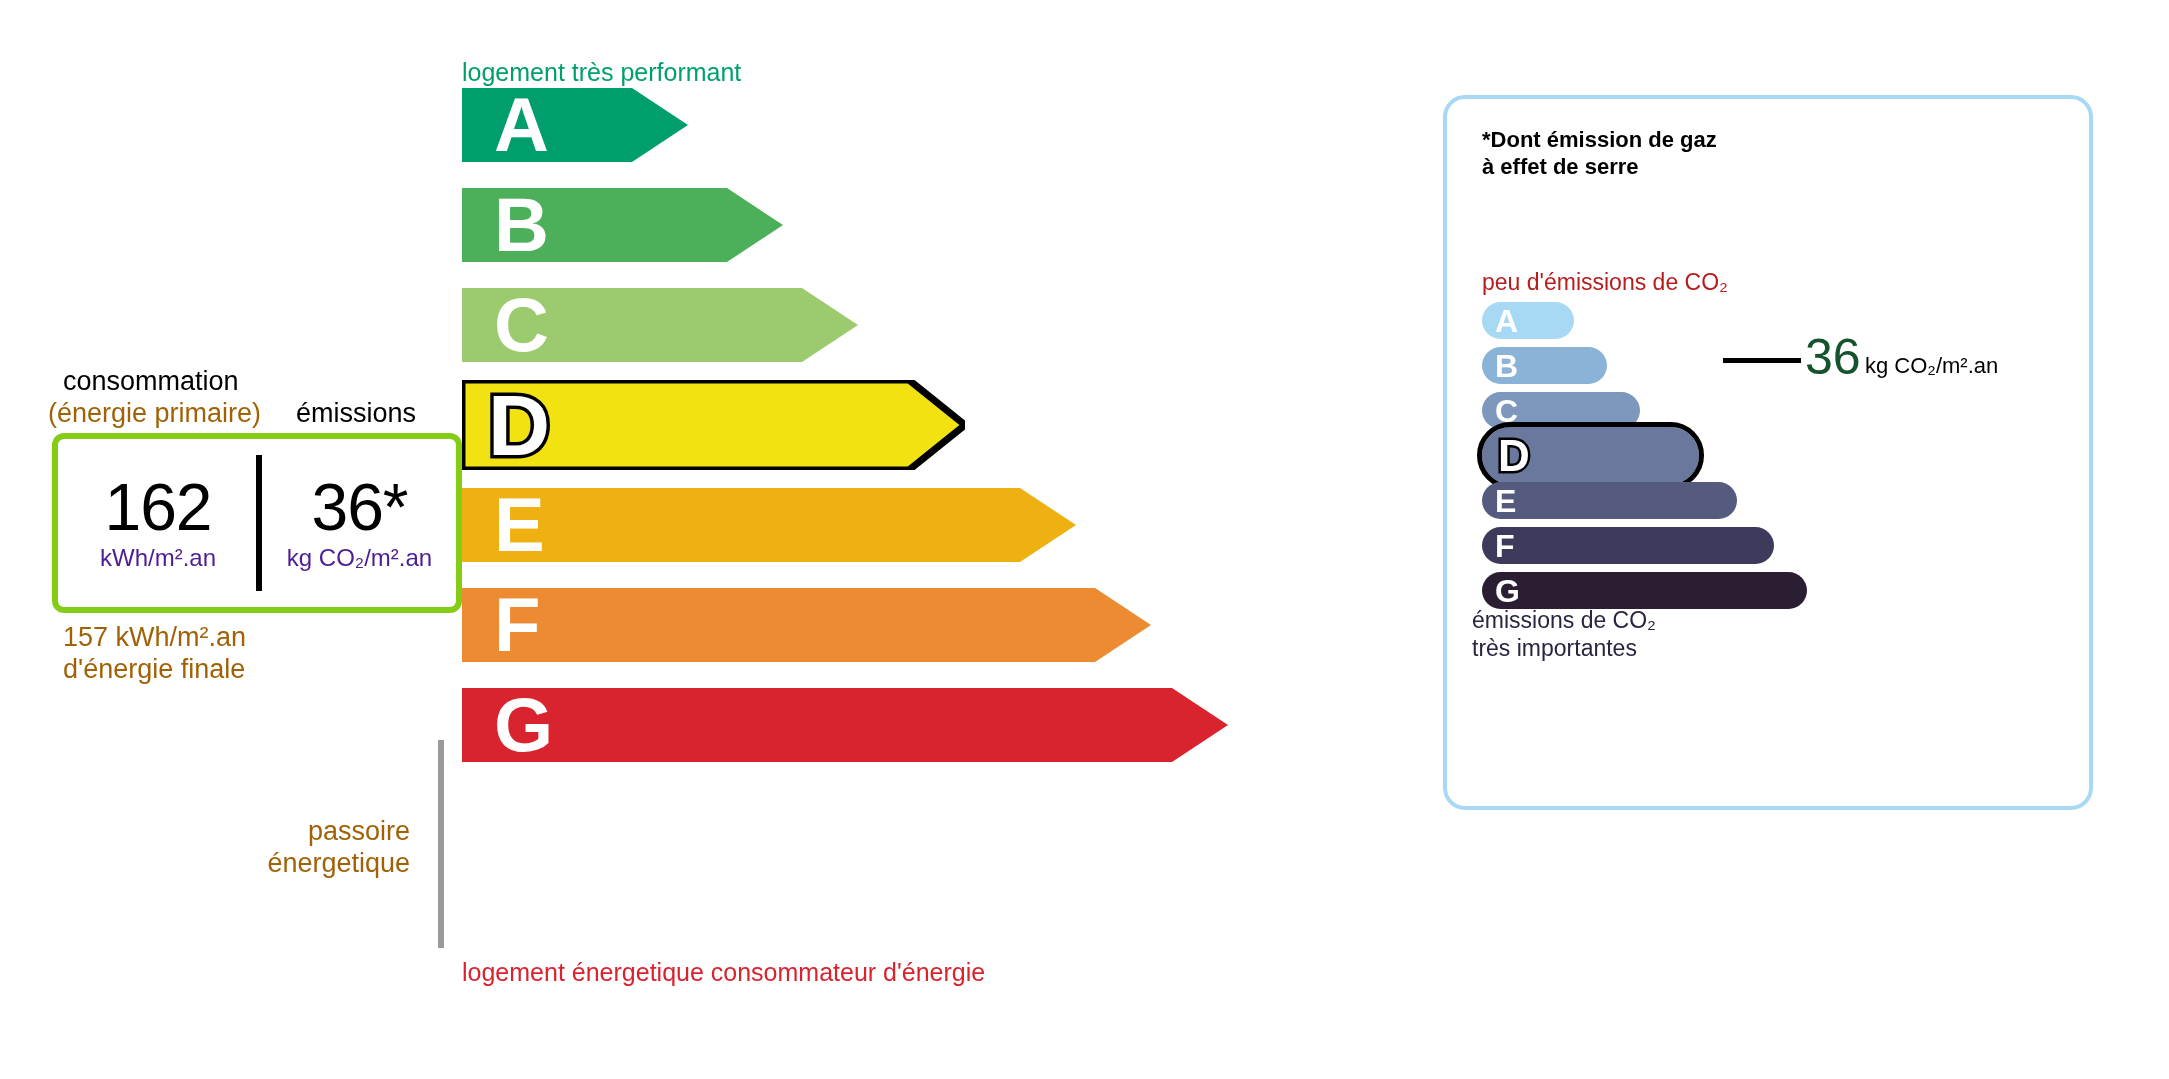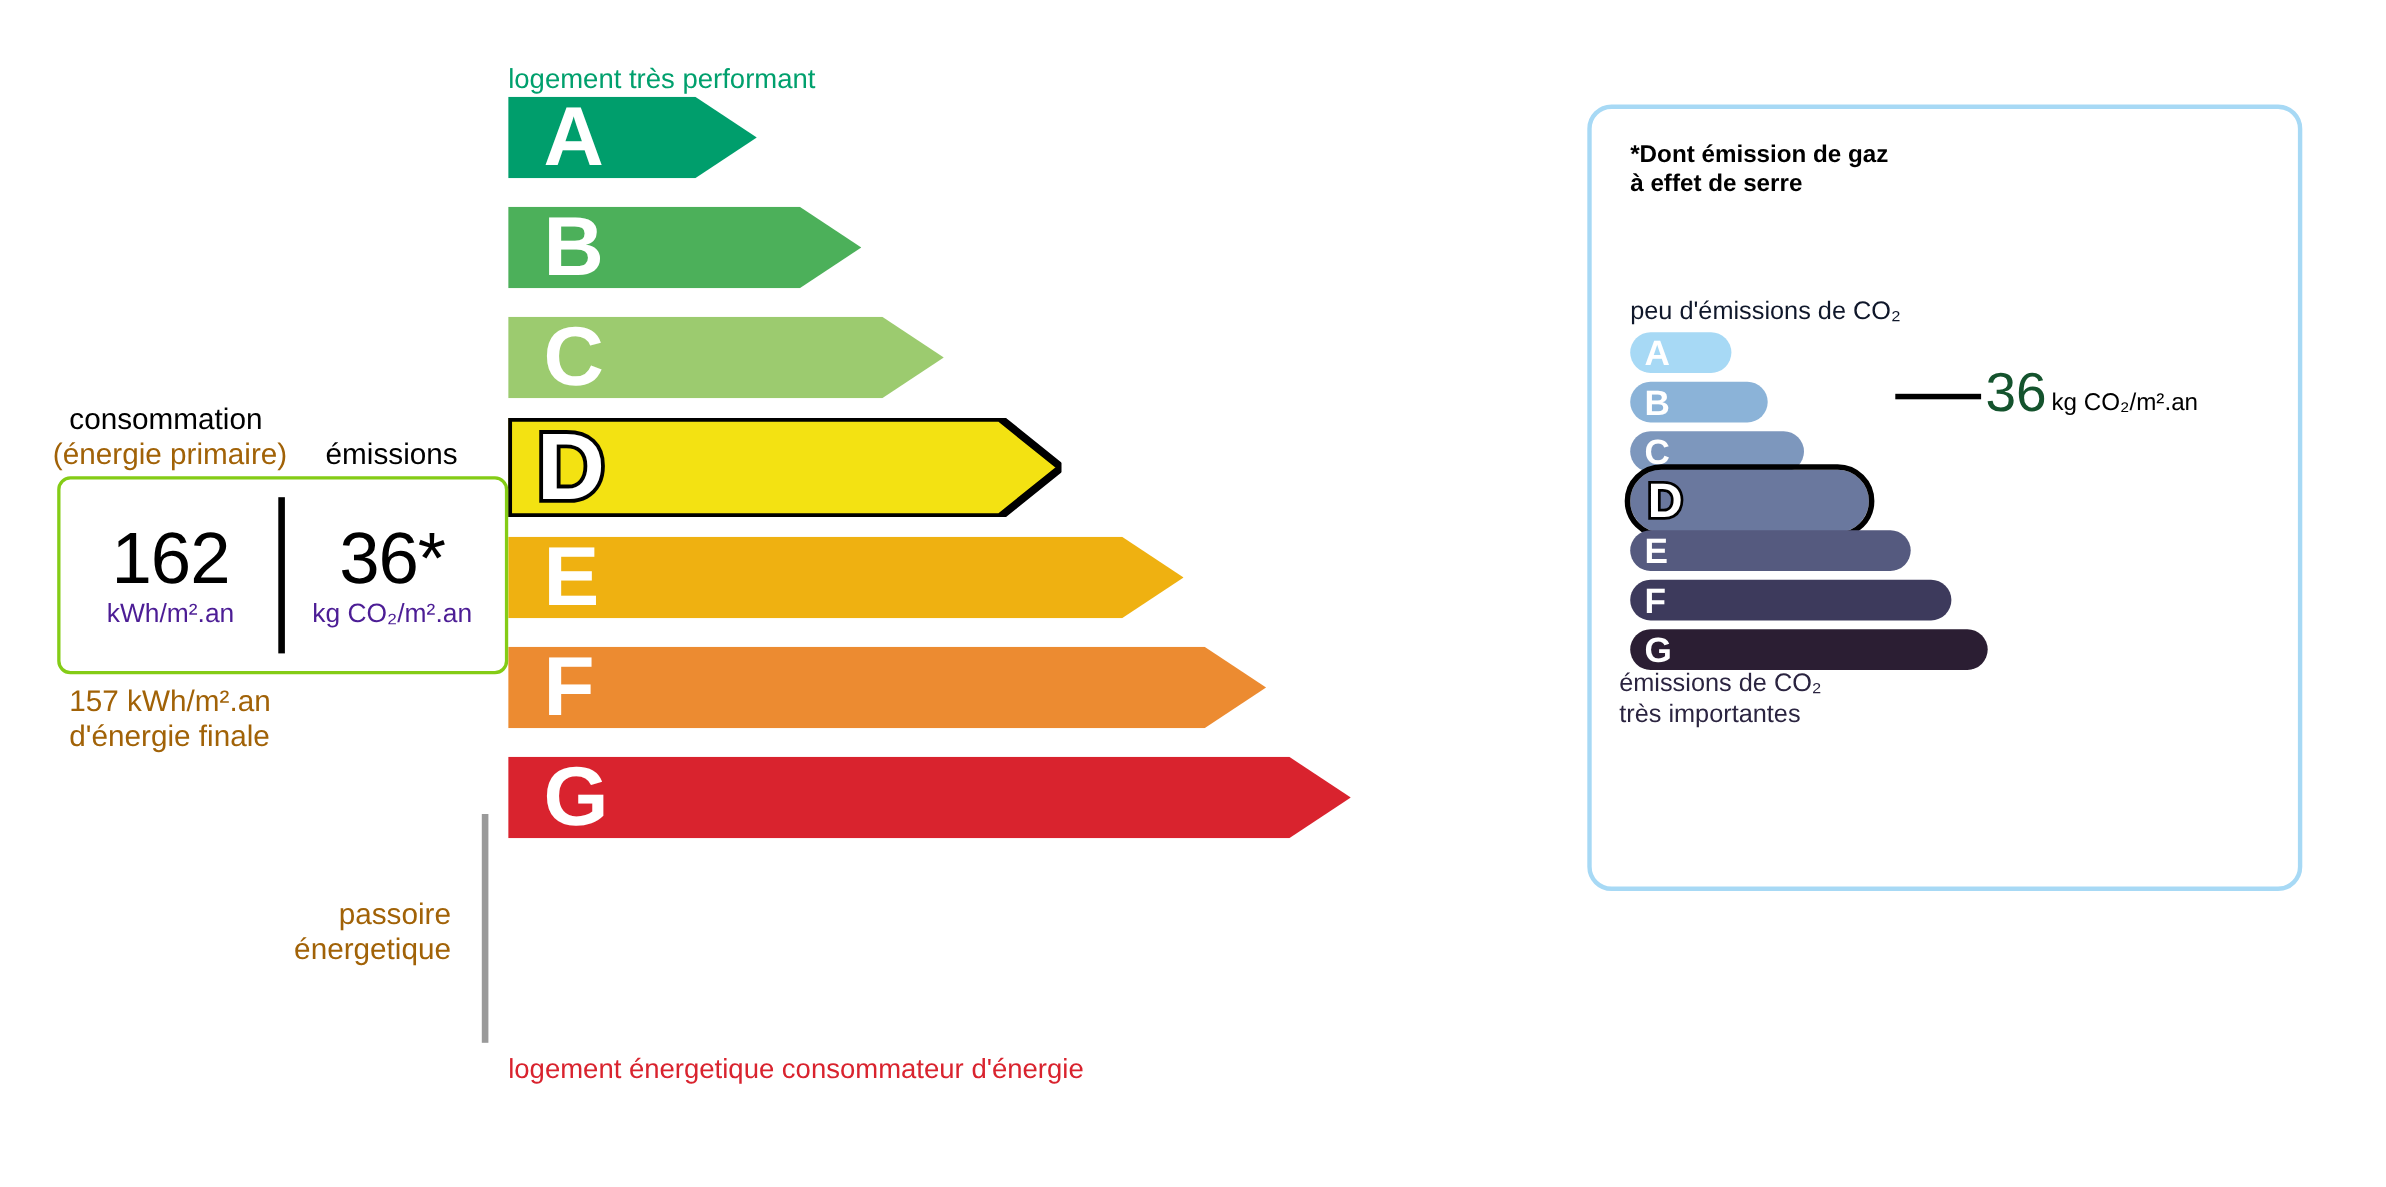--- a/index.html
+++ b/index.html
@@ -45,21 +45,21 @@
     position: absolute;
     color: #d9232e;
     font-size: 25px;
     white-space: nowrap;
   }
 
   
   .readings-box {
     position: absolute;
     box-sizing: border-box;
-    border: 3px solid #84cc16;
+    border: 6px solid #84cc16;
     border-radius: 12px;
     background: #ffffff;
     z-index: 6;
   }
   .reading-cell {
     position: absolute;
     top: 0;
     bottom: 0;
     display: flex;
     flex-direction: column;
@@ -115,21 +115,21 @@
   .co2-title {
     position: absolute;
     color: #000000;
     font-size: 22px;
     font-weight: bold;
     line-height: 1.22;
     white-space: pre-line;
   }
   .co2-top-caption {
     position: absolute;
-    color: #0f172a;
+    color: #b91c1c;
     font-size: 23px;
     white-space: nowrap;
   }
   .co2-bottom-caption {
     position: absolute;
     color: #2b2440;
     font-size: 23px;
     line-height: 1.2;
     white-space: pre-line;
   }

